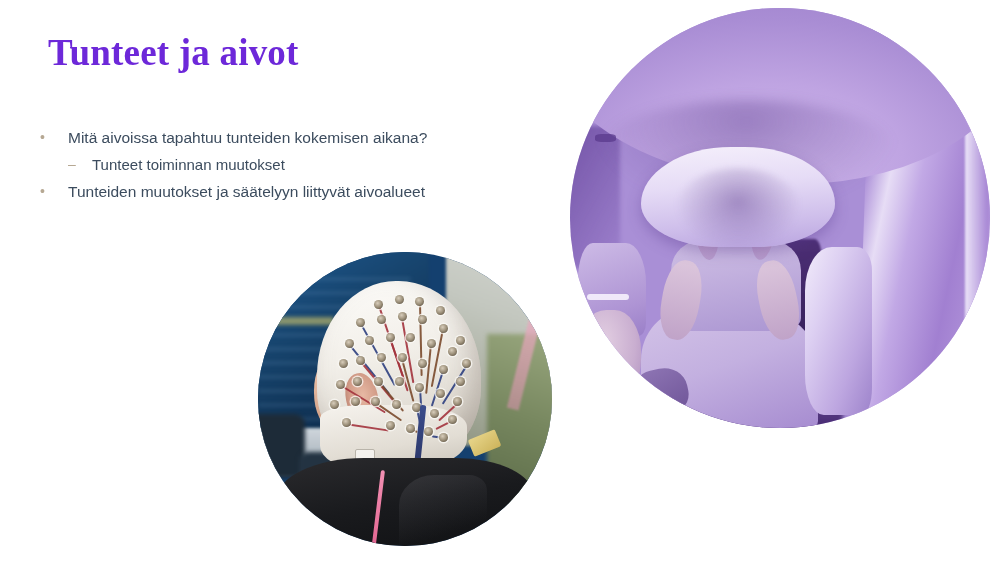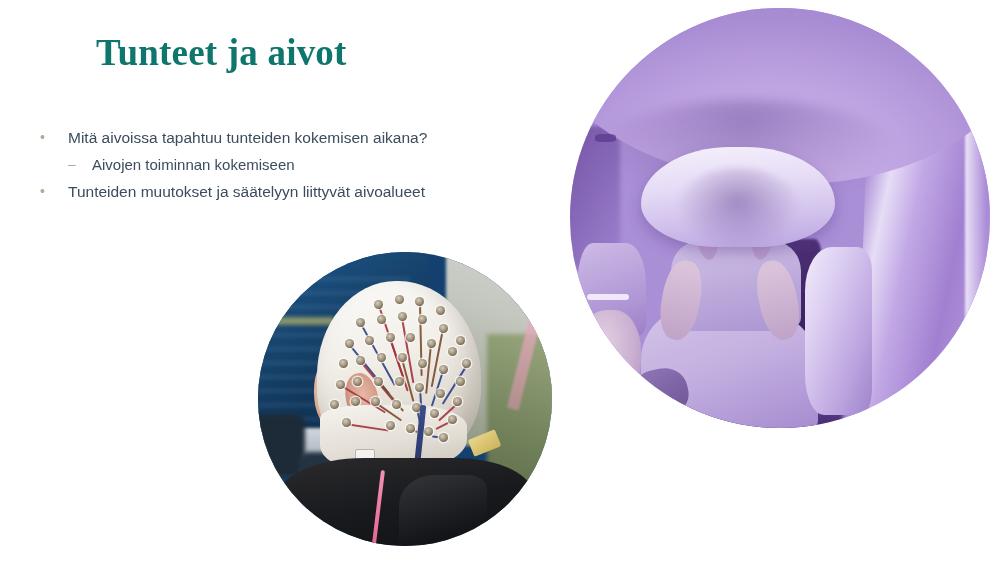--- a/index.html
+++ b/index.html
@@ -24,23 +24,22 @@
 
   
   .slide-title {
     position: absolute;
     left: 48px;
     top: 31px;
     font-family: "Liberation Serif", "DejaVu Serif", serif;
     font-size: 37px;
     font-weight: bold;
     letter-spacing: 0.2px;
-    color: #0f766e;
+    color: #6d28d9;
     white-space: nowrap;
-    margin-left: 48px;
   }
 
   
   .body-list {
     position: absolute;
     left: 40px;
     top: 126px;
     width: 500px;
   }
   .bullet-row {
@@ -563,21 +562,21 @@
 
   <div class="body-list">
 
     <div class="bullet-row lvl1">
       <span class="bullet-mark">•</span>
       <span class="bullet-text">Mitä aivoissa tapahtuu tunteiden kokemisen aikana?</span>
     </div>
 
     <div class="bullet-row lvl2">
       <span class="bullet-mark">–</span>
-      <span class="bullet-text">Aivojen toiminnan kokemiseen</span>
+      <span class="bullet-text">Tunteet toiminnan muutokset</span>
     </div>
 
     <div class="bullet-row lvl1">
       <span class="bullet-mark">•</span>
       <span class="bullet-text">Tunteiden muutokset ja säätelyyn liittyvät aivoalueet</span>
     </div>
 
   </div>
 
   <div class="photo-circle" id="photo-scanner">

